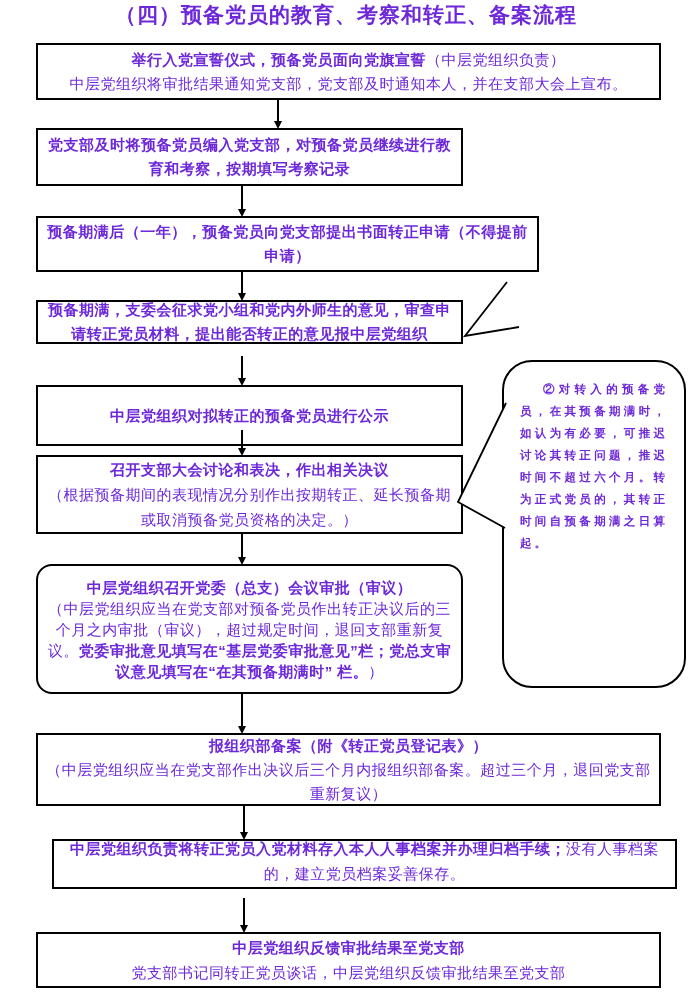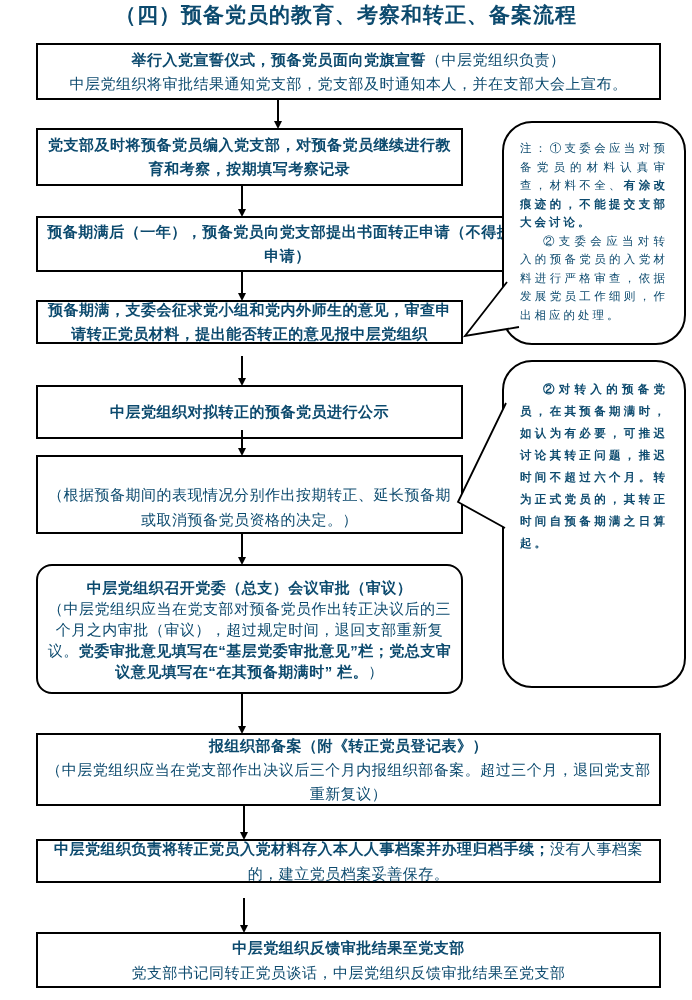--- a/index.html
+++ b/index.html
@@ -1,18 +1,18 @@
 <!DOCTYPE html>
 <html><head>
 <meta charset="utf-8">
 <style>
   html,body{margin:0;padding:0;background:#ffffff;}
   .page{
     position:relative;width:692px;height:1000px;background:#ffffff;
-    font-family:"Liberation Sans",sans-serif;color:#0c4a6e;overflow:hidden;
+    font-family:"Liberation Sans",sans-serif;color:#6d28d9;overflow:hidden;
   }
   .page-title{
     position:absolute;top:1px;left:0;width:100%;text-align:center;
     font-size:21px;font-weight:bold;letter-spacing:1px;
   }
   .box{
     position:absolute;box-sizing:border-box;border:2px solid #000;background:#fff;
     display:flex;flex-direction:column;justify-content:center;
     text-align:center;padding:1px 4px;
   }
@@ -60,58 +60,54 @@
   </div>
 
   <div class="arrow" style="left:241px;top:272px;height:26px;"></div>
 
   <div class="box" style="left:36px;top:300px;width:427px;height:44px;">
     <div class="txt b">预备期满，支委会征求党小组和党内外师生的意见，审查申请转正党员材料，提出能否转正的意见报中层党组织</div>
   </div>
 
   <div class="arrow" style="left:241px;top:356px;height:27px;"></div>
 
-  <div class="box" style="left:36px;top:385px;width:427px;height:54px;">
+  <div class="box" style="left:36px;top:385px;width:427px;height:61px;">
     <div class="txt b">中层党组织对拟转正的预备党员进行公示</div>
   </div>
 
   <div class="arrow" style="left:241px;top:430px;height:23px;"></div>
 
   <div class="box" style="left:36px;top:455px;width:427px;height:79px;">
-    <div class="txt mid"><br><span>（根据预备期间的表现情况分别作出按期转正、延长预备期或取消预备党员资格的决定。）</span></div>
+    <div class="txt mid"><span class="b">召开支部大会讨论和表决，作出相关决议</span><br><span>（根据预备期间的表现情况分别作出按期转正、延长预备期或取消预备党员资格的决定。）</span></div>
   </div>
 
   <div class="arrow" style="left:241px;top:534px;height:28px;"></div>
 
   <div class="box" style="left:36px;top:564px;width:427px;height:130px;border-radius:16px;">
     <div class="txt tight"><span class="b">中层党组织召开党委（总支）会议审批（审议）</span><br><span>（中层党组织应当在党支部对预备党员作出转正决议后的三个月之内审批（审议），超过规定时间，退回支部重新复议。</span><span class="b">党委审批意见填写在“基层党委审批意见”栏；党总支审议意见填写在“在其预备期满时”  栏。</span><span>）</span></div>
   </div>
 
   <div class="arrow" style="left:241px;top:694px;height:37px;"></div>
 
   <div class="box" style="left:36px;top:733px;width:625px;height:73px;">
     <div class="txt"><span class="b">报组织部备案（附《转正党员登记表》）</span><br><span>（中层党组织应当在党支部作出决议后三个月内报组织部备案。超过三个月，退回党支部重新复议）</span></div>
   </div>
 
   <div class="arrow" style="left:243px;top:806px;height:31px;"></div>
 
-  <div class="box" style="left:36px;top:839px;width:625px;height:44px;">
+  <div class="box" style="left:52px;top:839px;width:625px;height:50px;justify-content:flex-end;">
     <div class="txt mid"><span class="b">中层党组织负责将转正党员入党材料存入本人人事档案并办理归档手续；</span><span>没有人事档案的，建立党员档案妥善保存。</span></div>
   </div>
 
   <div class="arrow" style="left:243px;top:898px;height:32px;"></div>
 
   <div class="box" style="left:36px;top:932px;width:625px;height:56px;">
     <div class="txt mid"><span class="b">中层党组织反馈审批结果至党支部</span><br><span>党支部书记同转正党员谈话，中层党组织反馈审批结果至党支部</span></div>
   </div>
 
-  <div class="callout note1" style="left:502px;top:121px;width:184px;height:224px;">
-    <p><span>注：①支委会应当对预备党员的材料认真审查，材料不全、</span><span class="b">有涂改痕迹的，不能提交支部大会讨论。</span></p>
-    <p class="indent">②支委会应当对转入的预备党员的入党材料进行严格审查，依据发展党员工作细则，作出相应的处理。</p>
-  </div>
   <svg class="tail" style="left:455px;top:272px;" width="70" height="75" viewBox="0 0 70 75">
     <path d="M 52,10 L 10,64 L 64,55" fill="#ffffff" stroke="#000000" stroke-width="1.8"></path>
   </svg>
 
   <div class="callout note2" style="left:502px;top:360px;width:184px;height:328px;">
     <p class="indent">②对转入的预备党员，在其预备期满时，如认为有必要，可推迟讨论其转正问题，推迟时间不超过六个月。转为正式党员的，其转正时间自预备期满之日算起。</p>
   </div>
   <svg class="tail" style="left:450px;top:395px;" width="70" height="140" viewBox="0 0 70 140">
     <path d="M 56,8 L 8,107 L 55,133" fill="#ffffff" stroke="#000000" stroke-width="1.8"></path>
   </svg>

